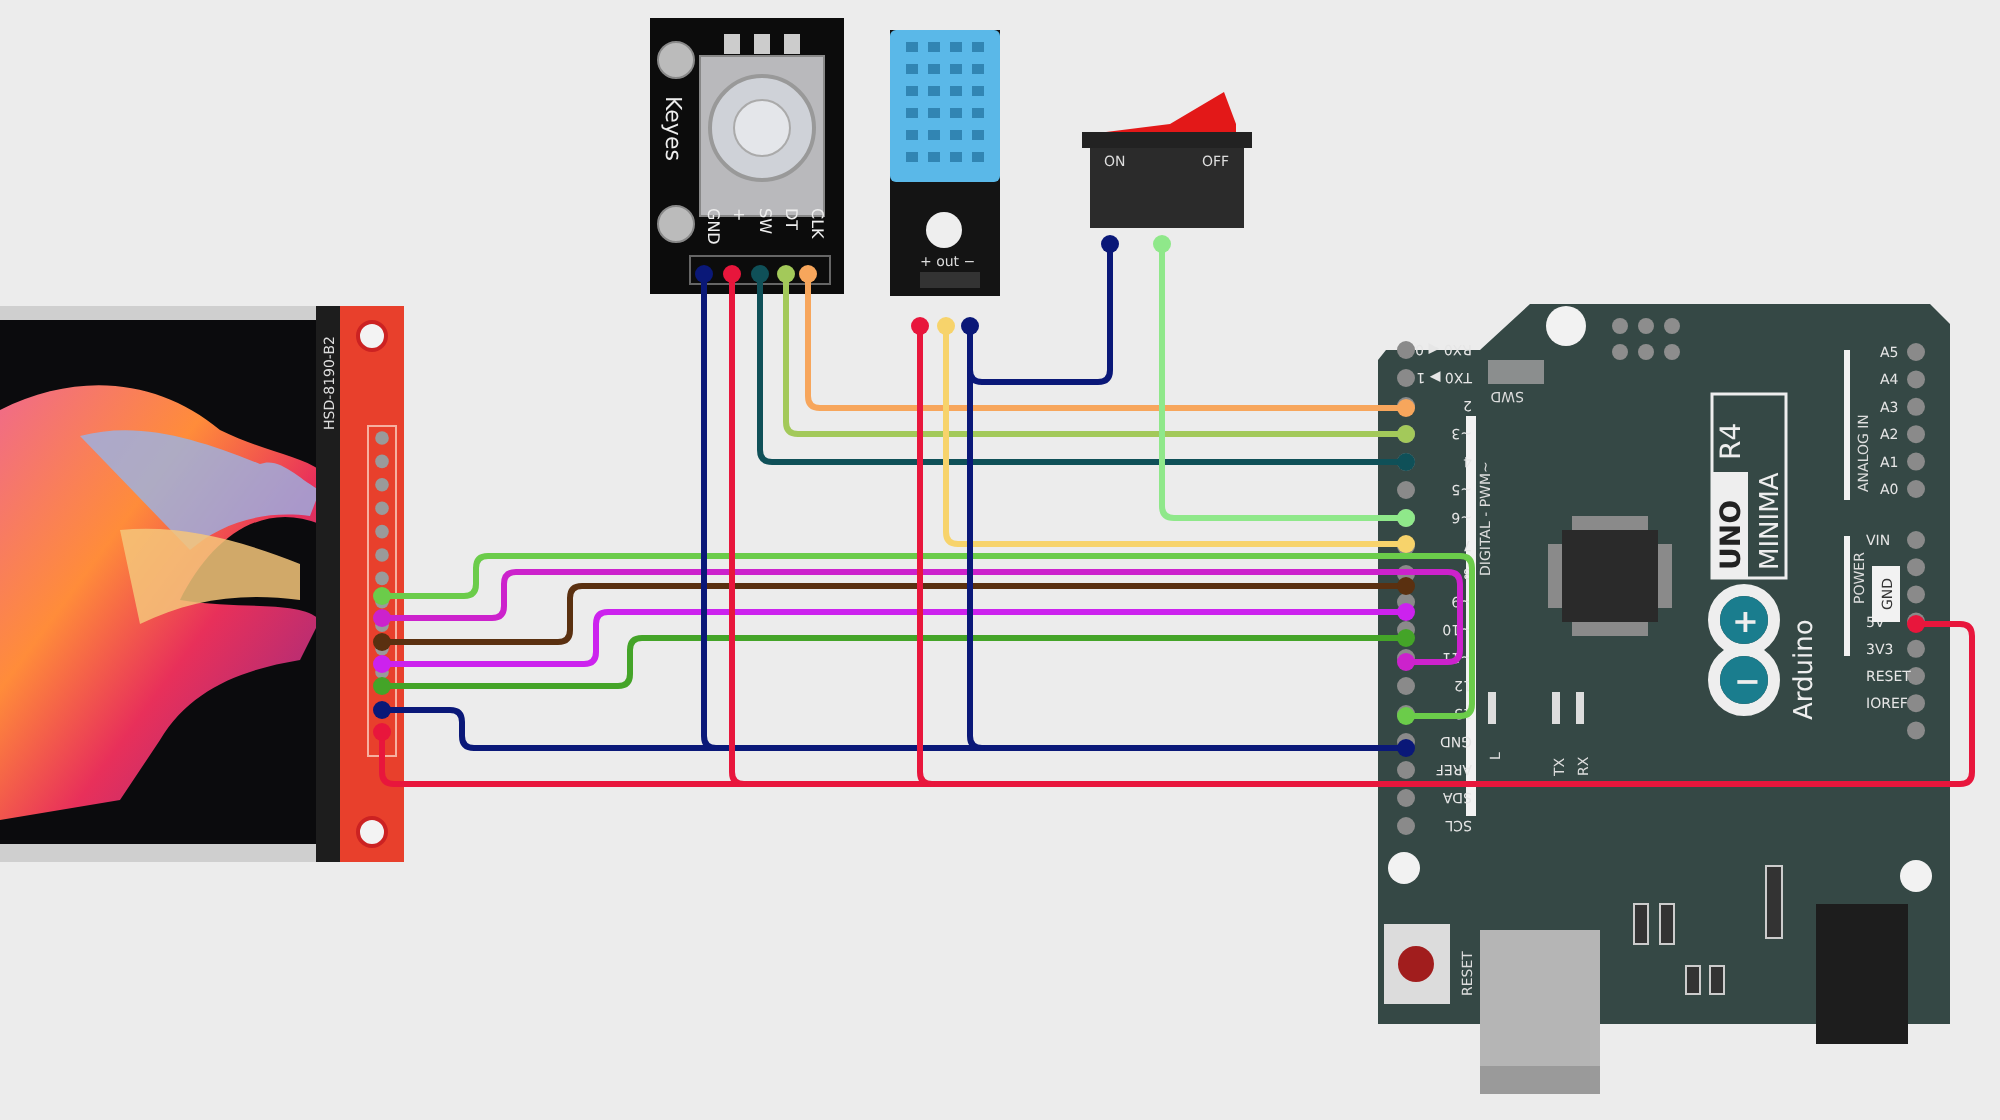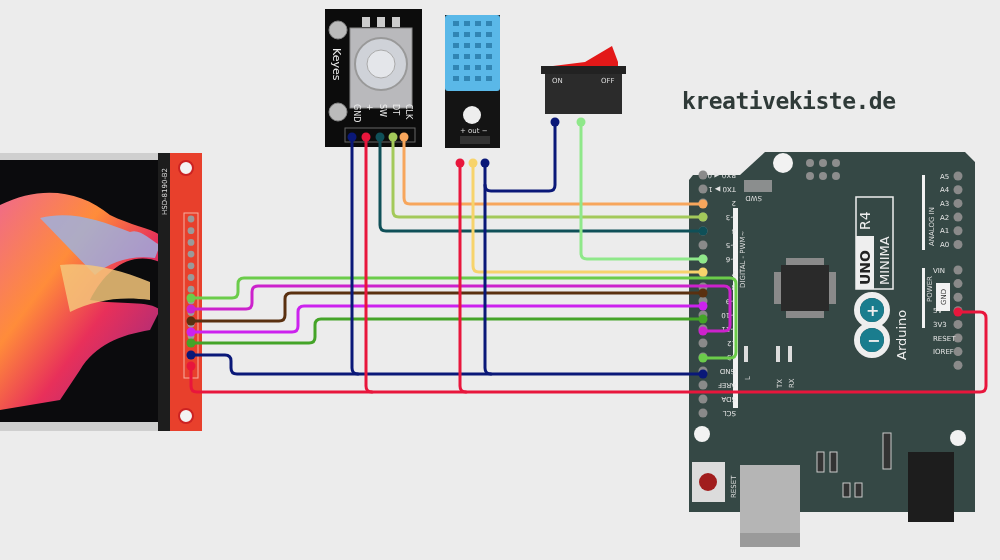--- a/index.html
+++ b/index.html
@@ -7,21 +7,20 @@
   svg{position:absolute;left:0;top:0;}
   .brand{position:absolute;left:682px;top:88px;font-family:"DejaVu Sans Mono",monospace;font-weight:bold;font-size:23px;color:#2f3a38;letter-spacing:-0.5px;}
   .pinlbl{font-family:"DejaVu Sans",sans-serif;font-size:7px;fill:#e6e6e6;}
   .tiny{font-family:"DejaVu Sans",sans-serif;font-size:7px;fill:#ddd;}
 </style>
 </head>
 <body>
 
 <div id="stage">
 
-  <div class="brand">kreativekiste.de</div>
 
   <svg width="1000" height="560" viewBox="0 0 1000 560">
     <defs>
       <linearGradient id="splash" x1="0" y1="0" x2="1" y2="1">
         <stop offset="0" stop-color="#f06a8a"></stop>
         <stop offset="0.35" stop-color="#ff8c3a"></stop>
         <stop offset="0.6" stop-color="#e8305a"></stop>
         <stop offset="1" stop-color="#8a2a8a"></stop>
       </linearGradient>
     </defs>

